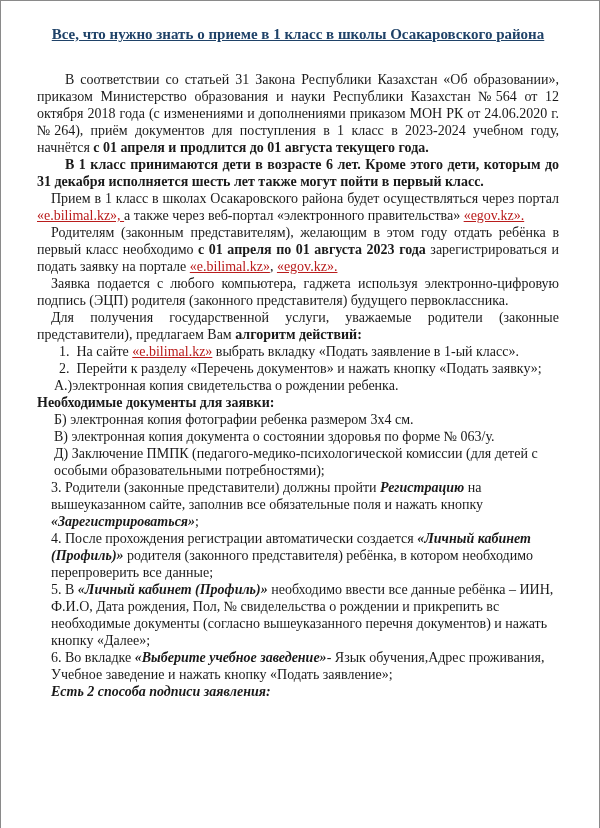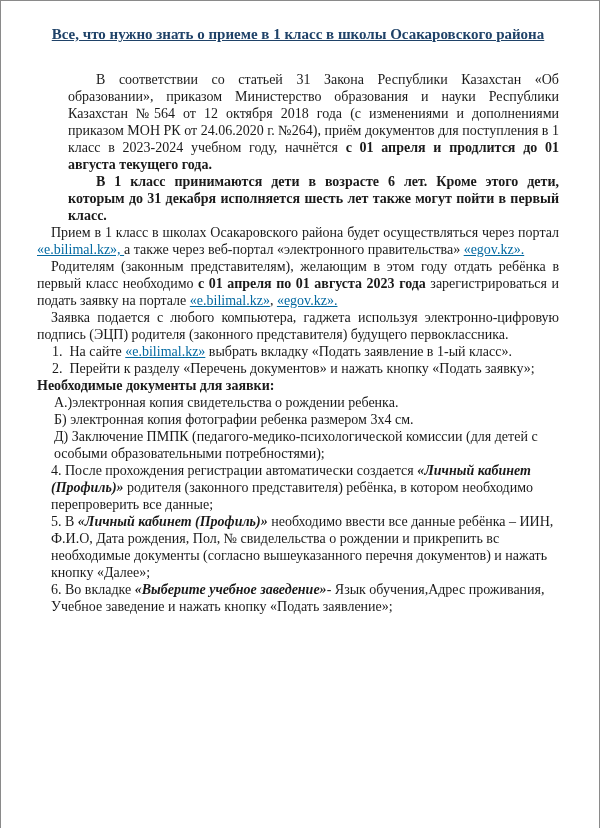--- a/index.html
+++ b/index.html
@@ -23,48 +23,52 @@
     color: #1F4268;
     margin: 0 0 28px 0;
     line-height: 18px;
   }
   .para {
     margin: 0;
     font-size: 14px;
     line-height: 17px;
     text-align: justify;
   }
-  .p-indent-lg { text-indent: 28px; margin-left: 31px; }
+  .p-indent-lg { text-indent: 28px; }
   .p-indent-sm { text-indent: 14px; }
-  .p-num      { margin-left: 15px; }
+  .p-num      { margin-left: 22px; }
   .p-letter   { margin-left: 17px; text-align: left; }
   .p-left     { margin-left: 14px; text-align: left; }
   .p-heading  { text-align: left; }
   .run.bold   { font-weight: bold; }
   .run.italic { font-style: italic; }
   a.run.link {
-    color: #0369a1;
+    color: #b91c1c;
     text-decoration: underline;
     cursor: pointer;
   }
 </style>
 </head>
 <body>
 
 <div class="page">
   <h1 class="title">Все, что нужно знать о приеме в 1 класс в школы Осакаровского района</h1>
   <div>
       <p class="para p-indent-lg"><span class="run">В соответствии со статьей 31 Закона Республики Казахстан «Об образовании», приказом Министерство образования и науки Республики Казахстан №564 от 12 октября 2018 года (с изменениями и дополнениями приказом МОН РК от 24.06.2020 г. №264), приём документов для поступления в 1 класс в 2023-2024 учебном году, начнётся </span><span class="run bold">с 01 апреля и продлится до 01 августа текущего года.</span></p>
       <p class="para p-indent-lg"><span class="run bold">В 1 класс принимаются дети в возрасте 6 лет. Кроме этого дети, которым до 31 декабря исполняется шесть лет также могут пойти в первый класс.</span></p>
       <p class="para p-indent-sm"><span class="run">Прием в 1 класс в школах Осакаровского района будет осуществляться через портал </span><a class="run link" href="#">«e.bilimal.kz», </a><span class="run">а также через веб-портал «электронного правительства» </span><a class="run link" href="#">«egov.kz».</a></p>
       <p class="para p-indent-sm"><span class="run">Родителям (законным представителям), желающим в этом году отдать ребёнка в первый класс необходимо </span><span class="run bold">с 01 апреля по 01 августа 2023 года </span><span class="run">зарегистрироваться и подать заявку на портале </span><a class="run link" href="#">«e.bilimal.kz»</a><span class="run">, </span><a class="run link" href="#">«egov.kz».</a></p>
       <p class="para p-indent-sm"><span class="run">Заявка подается с любого компьютера, гаджета используя электронно-цифровую подпись (ЭЦП) родителя (законного представителя) будущего первоклассника.</span></p>
+      <p class="para p-indent-sm"><span class="run">Для получения государственной услуги, уважаемые родители (законные представители), предлагаем Вам </span><span class="run bold">алгоритм действий:</span></p>
       <p class="para p-num"><span class="run">1.&nbsp; На сайте </span><a class="run link" href="#">«e.bilimal.kz»</a><span class="run"> выбрать вкладку «Подать заявление в 1-ый класс».</span></p>
       <p class="para p-num"><span class="run">2.&nbsp; Перейти к разделу «Перечень документов» и нажать кнопку «Подать заявку»;</span></p>
+      <p class="para p-letter"><span class="run">А.)электронная копия свидетельства о рождении ребенка.</span></p>
       <p class="para p-heading"><span class="run bold">Необходимые документы для заявки:</span></p>
-      <p class="para p-letter"><span class="run">А.)электронная копия свидетельства о рождении ребенка.</span></p>
       <p class="para p-letter"><span class="run">Б) электронная копия фотографии ребенка размером 3х4 см.</span></p>
+      <p class="para p-letter"><span class="run">В) электронная копия документа о состоянии здоровья по форме № 063/у.</span></p>
       <p class="para p-letter"><span class="run">Д) Заключение ПМПК (педагого-медико-психологической комиссии (для детей с особыми образовательными потребностями);</span></p>
+      <p class="para p-left"><span class="run">3. Родители (законные представители) должны пройти </span><span class="run bold italic">Регистрацию</span><span class="run"> на вышеуказанном сайте, заполнив все обязательные поля и нажать кнопку </span><span class="run bold italic">«Зарегистрироваться»</span><span class="run">;</span></p>
       <p class="para p-left"><span class="run">4. После прохождения регистрации автоматически создается </span><span class="run bold italic">«Личный кабинет (Профиль)»</span><span class="run"> родителя (законного представителя) ребёнка, в котором необходимо перепроверить все данные;</span></p>
       <p class="para p-left"><span class="run">5. В </span><span class="run bold italic">«Личный кабинет (Профиль)»</span><span class="run"> необходимо ввести все данные ребёнка – ИИН, Ф.И.О, Дата рождения, Пол, № свиделельства о рождении и прикрепить вс необходимые документы (согласно вышеуказанного перечня документов) и нажать кнопку «Далее»;</span></p>
       <p class="para p-left"><span class="run">6. Во вкладке </span><span class="run bold italic">«Выберите учебное заведение»</span><span class="run">- Язык обучения,Адрес проживания, Учебное заведение и нажать кнопку «Подать заявление»;</span></p>
+      <p class="para p-left"><span class="run bold italic">Есть 2 способа подписи заявления:</span></p>
     </div>
 </div>
 
 </body></html>

